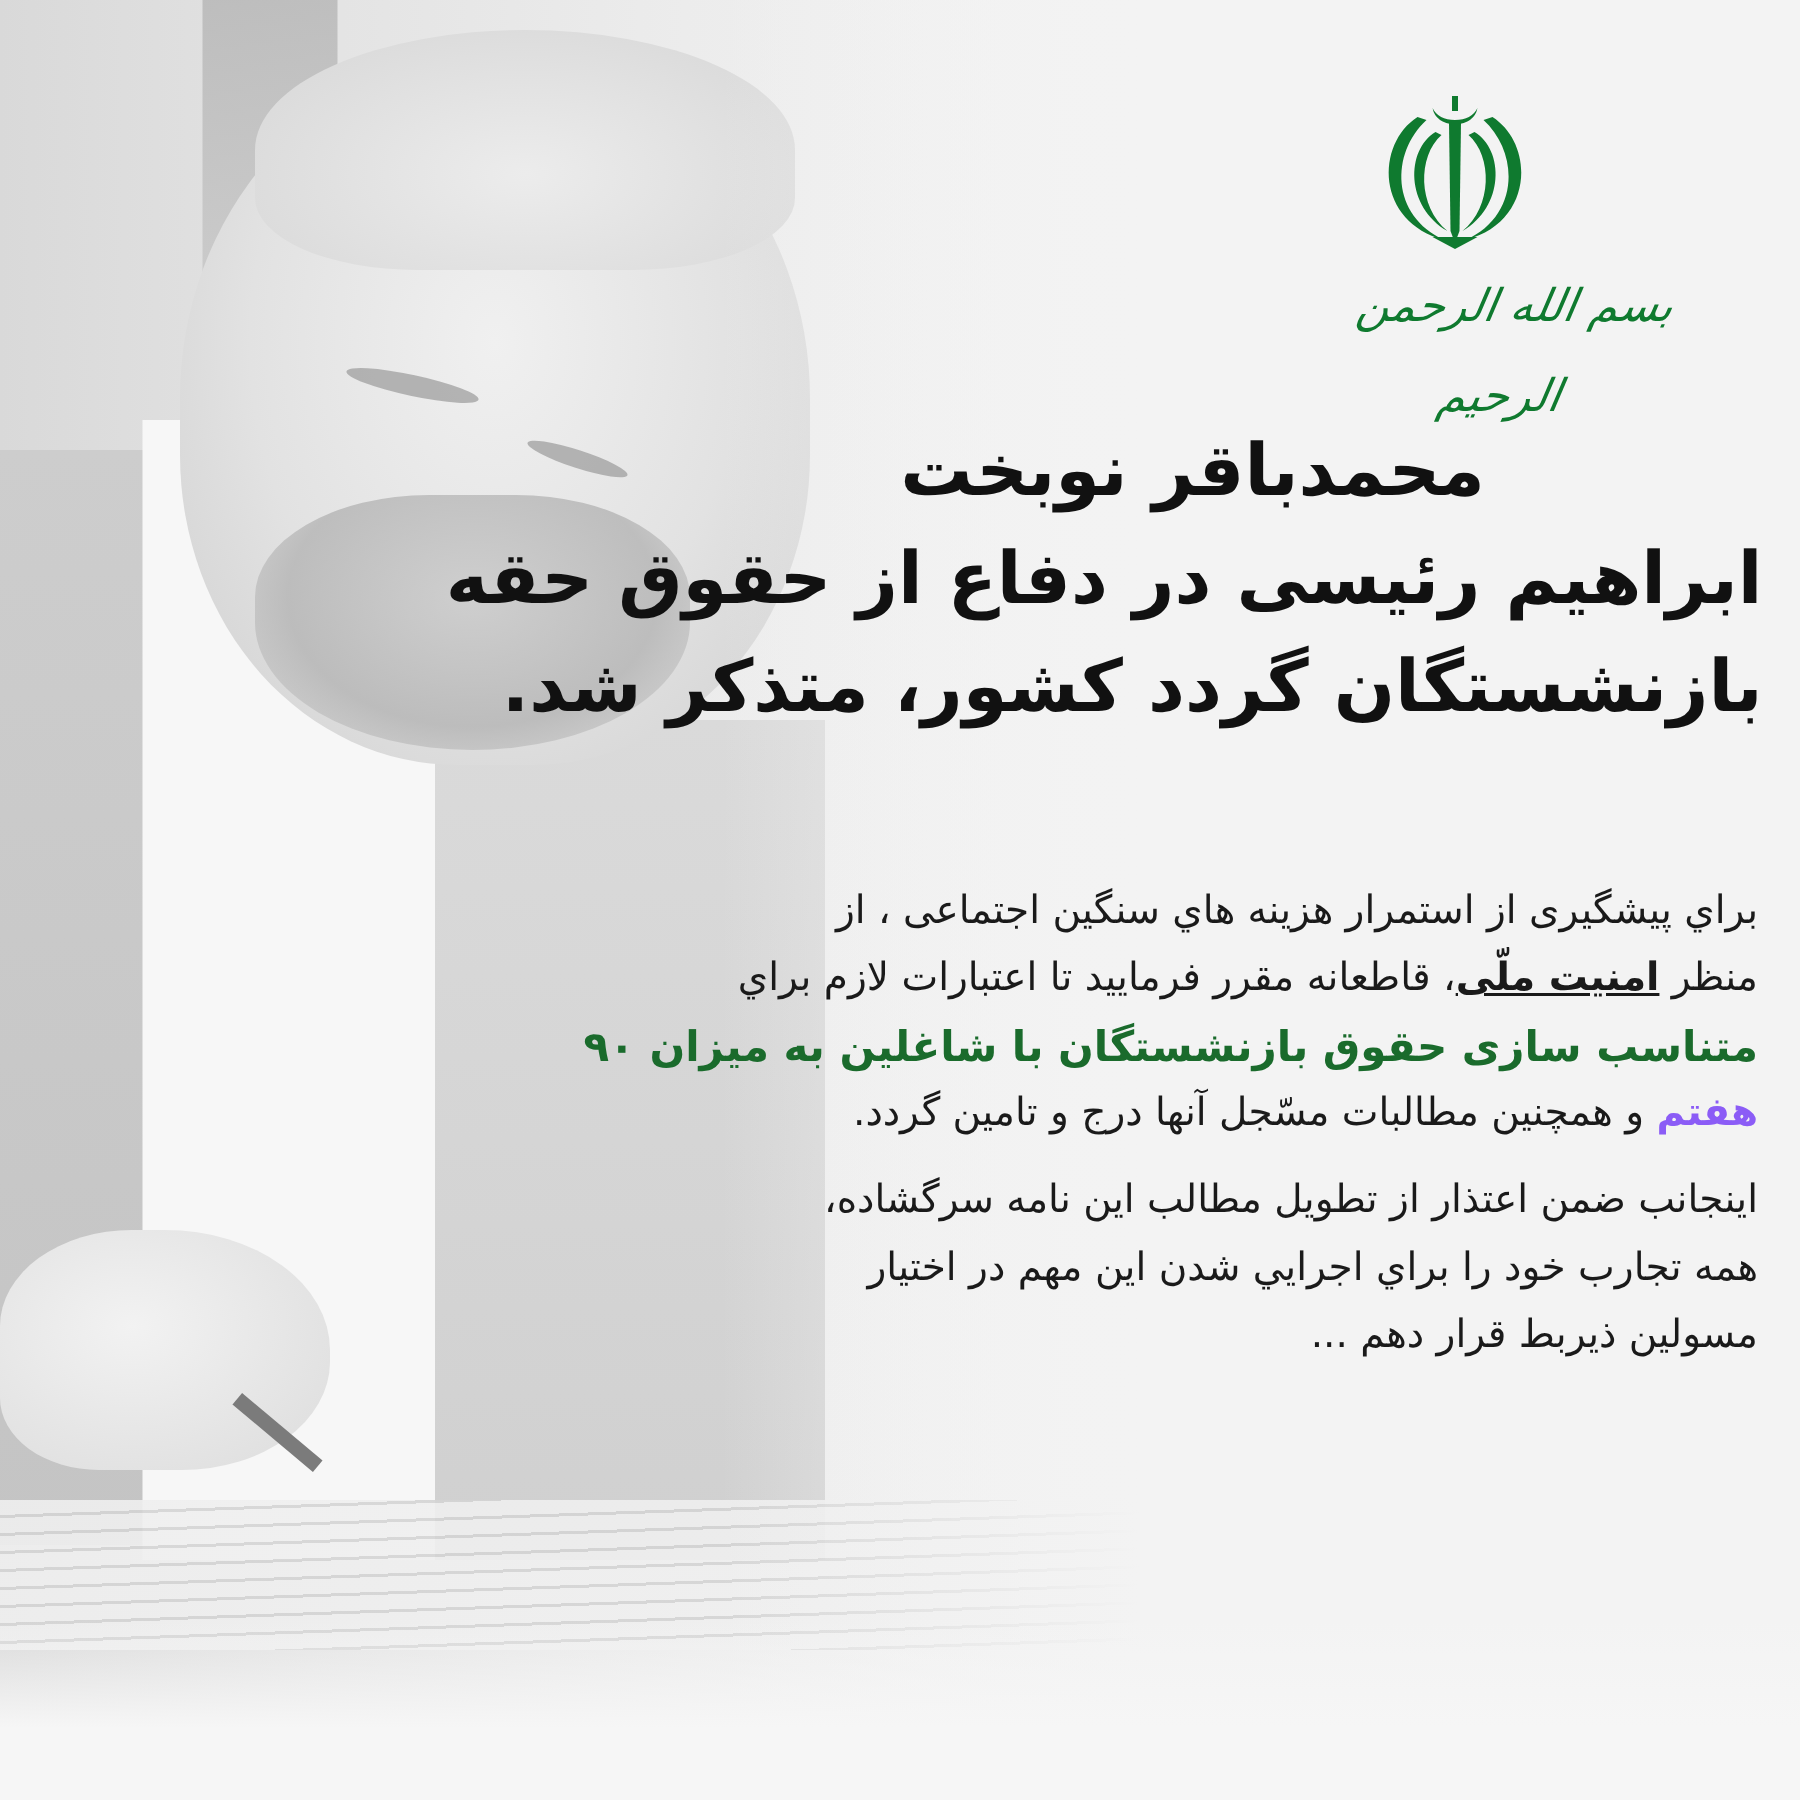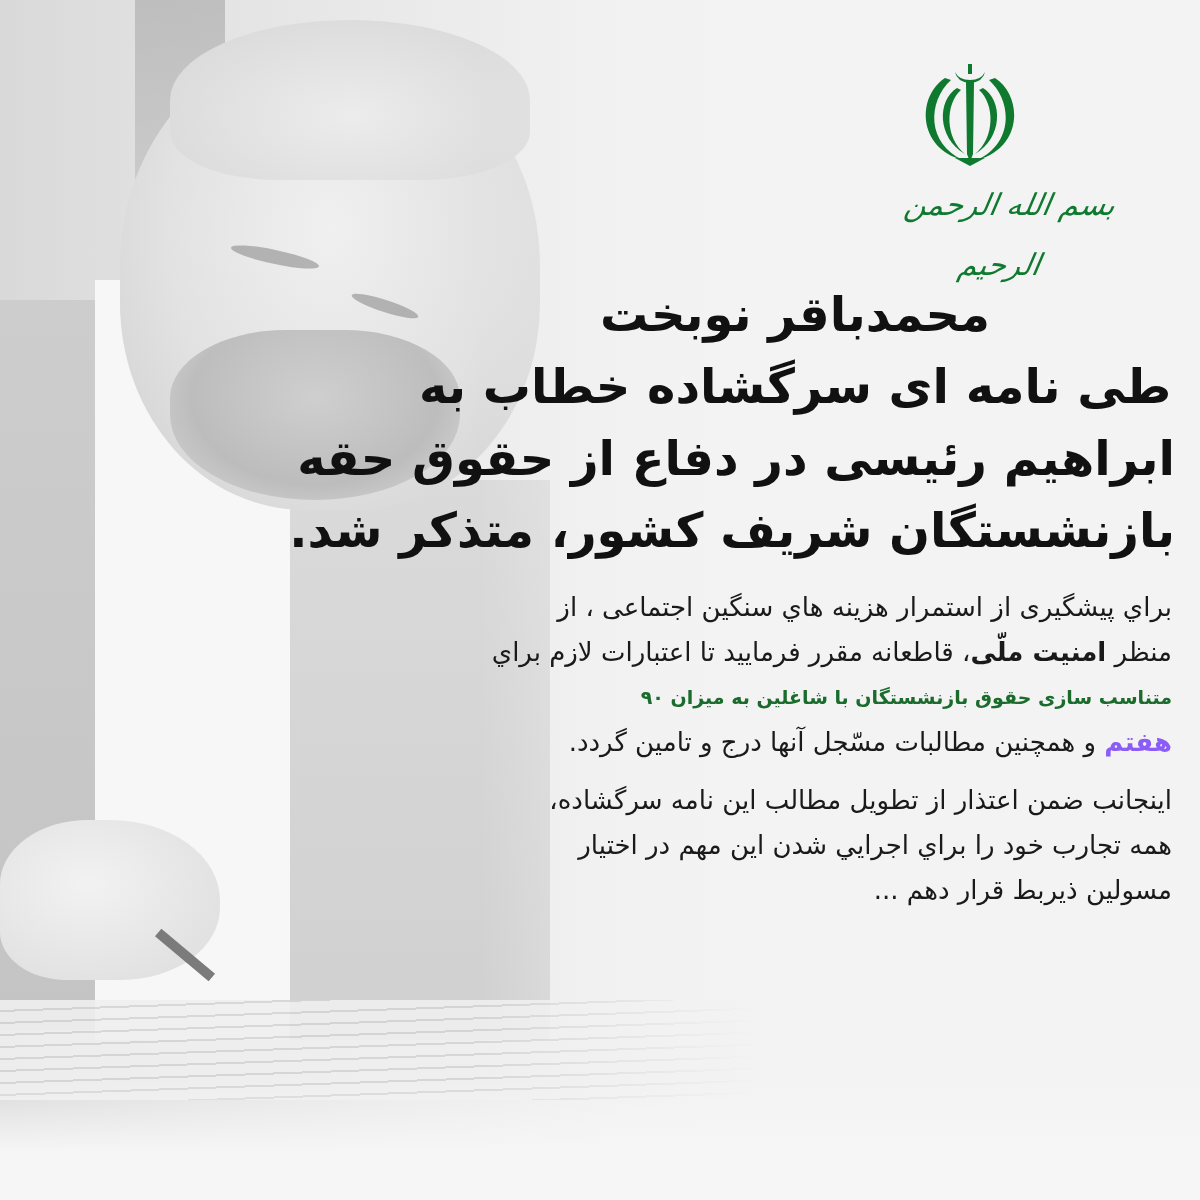--- a/index.html
+++ b/index.html
@@ -43,22 +43,22 @@
   .bismillah { position: absolute; left: 885px; top: 175px; width: 250px; height: 60px;
     color: #0f7a2f; font-family: "DejaVu Serif", serif; font-size: 30px; font-style: italic; text-align: center;
     direction: rtl; line-height: 60px; transform: skewX(-10deg); letter-spacing: 1px; }
 
   .headline { position: absolute; right: 25px; top: 278px; width: 760px; direction: rtl; text-align: center; }
   .headline .line { font-family: "DejaVu Sans", sans-serif; font-weight: bold; font-size: 48px; line-height: 72px;
     color: #111; white-space: nowrap; }
 
   .body { position: absolute; right: 28px; top: 585px; width: 820px; direction: rtl; text-align: right; }
   .body .line { font-family: "DejaVu Sans", sans-serif; font-size: 26px; line-height: 45px; color: #1a1a1a; white-space: nowrap; }
-  .body .line.green { color: #1a6b2c; font-weight: bold; font-size: 19px; }
-  .body .bold { font-weight: bold; }
+  .body .line.green { color: #1a6b2c; font-weight: bold; font-size: 28px; }
+  .body .bold { font-weight: bold; text-decoration: underline; }
   .body .green-bold { color: #8b5cf6; font-weight: bold; }
   .body .gap { height: 13px; }
 </style>
 </head>
 <body>
 
 <div class="poster">
 
   <div class="photo">
     <div class="ph bgwall"></div>
@@ -95,23 +95,22 @@
 
         <path d="M40 98 h30 l-15 8z"></path>
       </g>
     </svg>
   </div>
 
   <div class="bismillah">بسم الله الرحمن الرحیم</div>
 
   <div class="headline">
     <div class="line">محمدباقر نوبخت</div>
-    <div class="line">طی نامه ای سرگشاده خطاب به</div>
     <div class="line">ابراهیم رئیسی در دفاع از حقوق حقه</div>
-    <div class="line">بازنشستگان شریف کشور، متذکر شد.</div>
+    <div class="line">بازنشستگان گردد کشور، متذکر شد.</div>
   </div>
 
   <div class="body">
     <div class="line">براي پيشگيری از استمرار هزینه هاي سنگين اجتماعی ، از</div>
     <div class="line"><span>منظر </span><span class="bold">امنیت ملّی</span><span>، قاطعانه مقرر فرمایید تا اعتبارات لازم براي</span></div>
     <div class="line green">متناسب سازی حقوق بازنشستگان با شاغلین به میزان ۹۰</div>
     <div class="line"><span class="green-bold">هفتم</span><span> و همچنین مطالبات مسّجل آنها درج و تامین گردد.</span></div>
     <div class="gap"></div>
     <div class="line">اینجانب ضمن اعتذار از تطویل مطالب این نامه سرگشاده،</div>
     <div class="line">همه تجارب خود را براي اجرايي شدن این مهم در اختیار</div>

